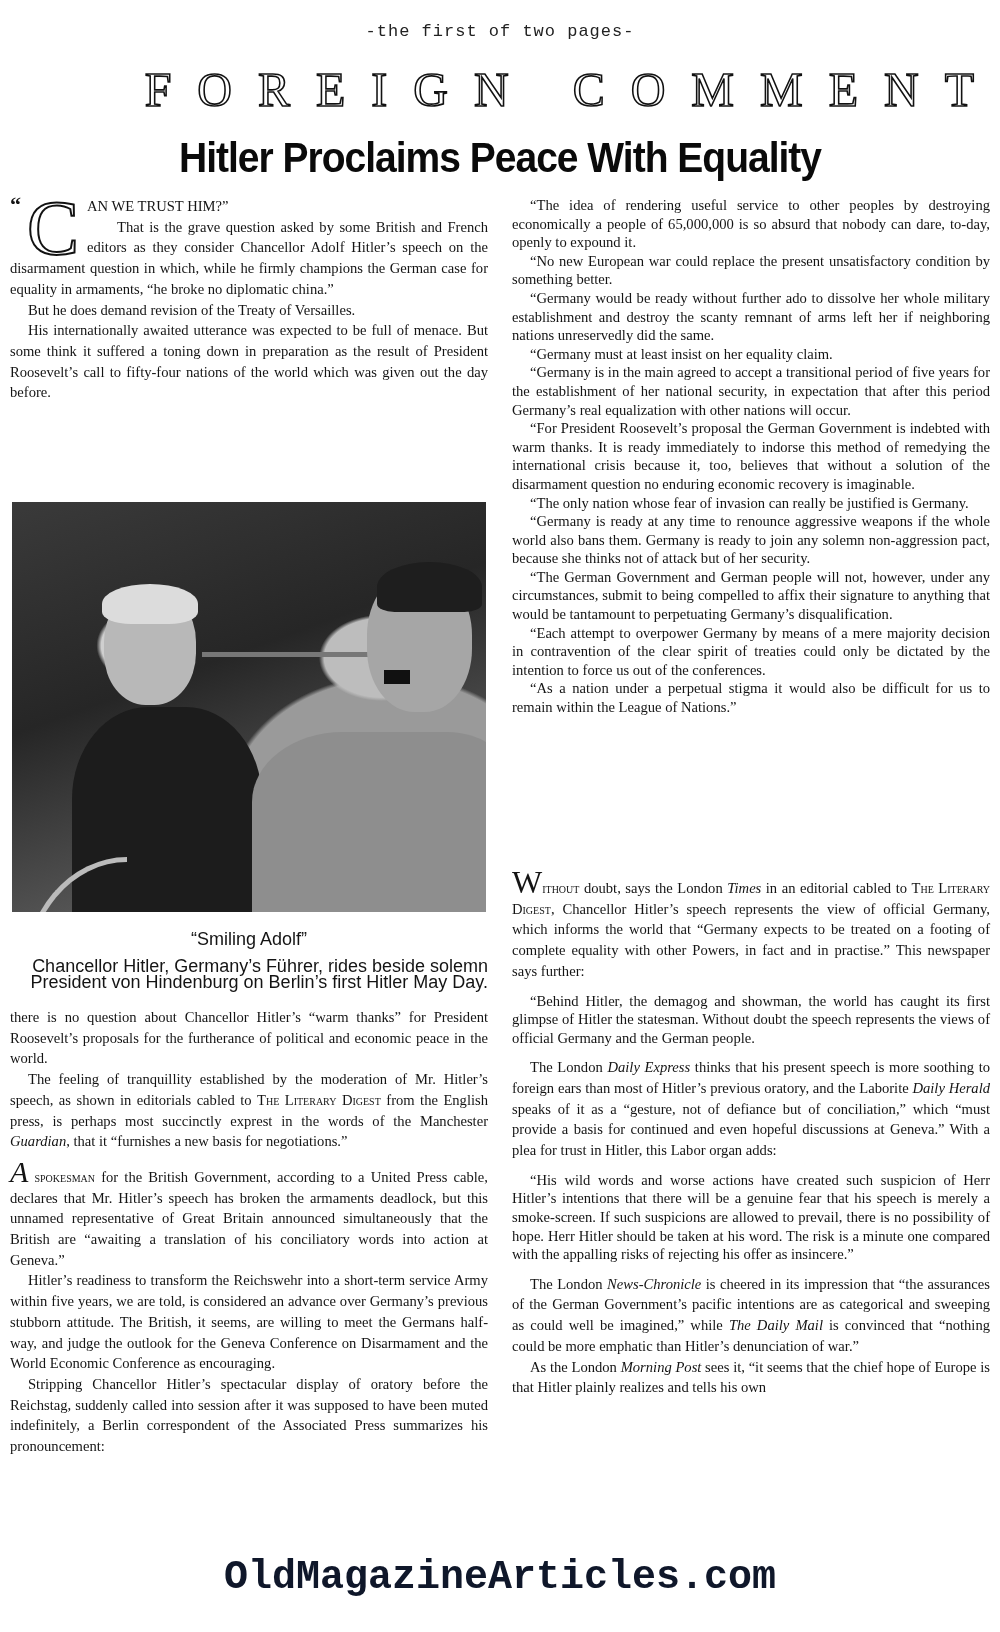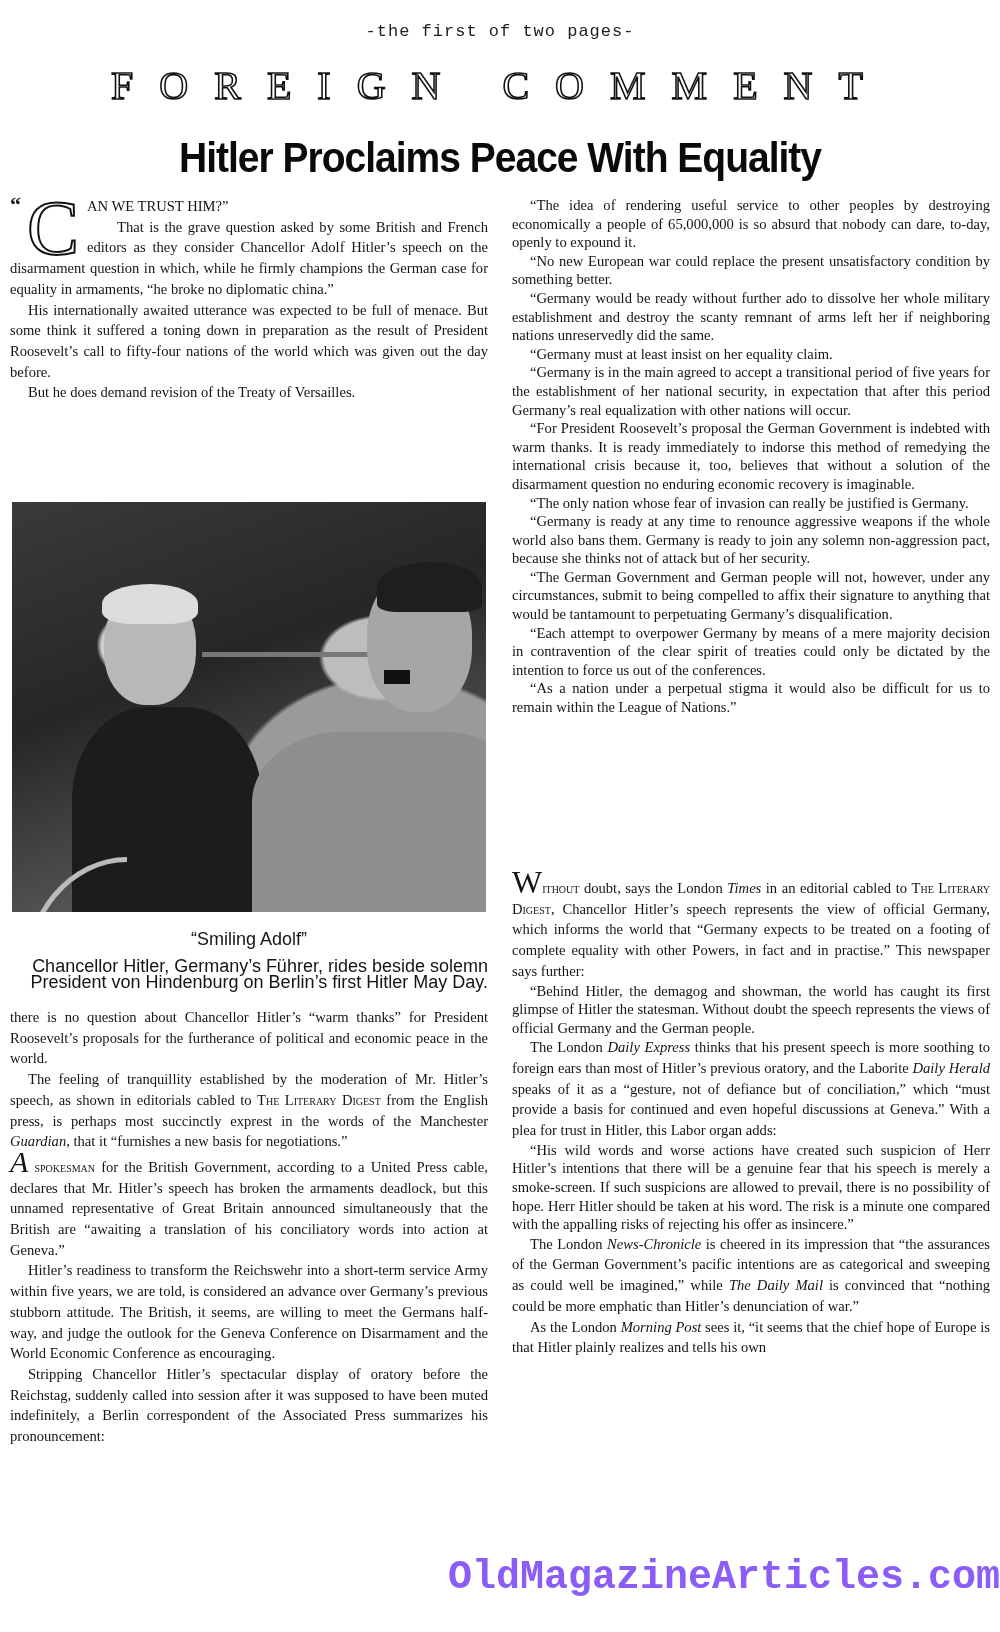--- a/index.html
+++ b/index.html
@@ -2,27 +2,27 @@
 <html><head>
 <meta charset="utf-8">
 <style>
   html, body { margin: 0; padding: 0; background: #ffffff; }
   body { width: 1000px; height: 1632px; position: relative; overflow: hidden; color: #141414; }
   .serif { font-family: "Liberation Serif", "DejaVu Serif", serif; }
   .sans { font-family: "Liberation Sans", "DejaVu Sans", sans-serif; }
   .mono { font-family: "Liberation Mono", "DejaVu Sans Mono", monospace; }
 
   .kicker { position: absolute; top: 22px; left: 0; width: 1000px; text-align: center; font-size: 17px; letter-spacing: 1px; color: #222; }
-  .section { position: absolute; top: 62px; left: 0; width: 1000px; text-align: center; font-size: 40px; letter-spacing: 26px; color: #fff; -webkit-text-stroke: 1.6px #111; font-weight: normal; }
+  .section { position: absolute; top: 62px; left: 0; width: 1000px; text-align: right; font-size: 48px; letter-spacing: 26px; color: #fff; -webkit-text-stroke: 1.6px #111; font-weight: normal; }
   .headline { position: absolute; top: 136px; left: 0; width: 1000px; text-align: center; font-size: 39px; font-weight: bold; letter-spacing: -1px; transform: scaleY(1.1); color: #0a0a0a; }
 
   .col { position: absolute; font-size: 14.6px; line-height: 20.7px; text-align: justify; }
   .col p { margin: 0; text-indent: 18px; }
   .col p.noind { text-indent: 0; }
-  .col p.gap { margin-top: 0; }
+  .col p.gap { margin-top: 10px; }
   .col .sc { font-variant: small-caps; }
   .col i { font-style: italic; }
   .left { left: 10px; width: 478px; }
   .right { left: 512px; width: 478px; }
 
   .dropC { float: left; font-size: 78px; line-height: 64px; margin: 0 8px -4px 4px; color: #fff; -webkit-text-stroke: 2px #111; font-family: "Liberation Serif", serif; }
   .openq { float: left; font-size: 22px; line-height: 18px; margin-right: 2px; font-weight: bold; }
   .dropW { font-size: 32px; line-height: 20px; font-family: "Liberation Serif", serif; }
   .dropA { font-size: 30px; line-height: 20px; font-style: italic; font-family: "Liberation Serif", serif; }
 
@@ -37,38 +37,38 @@
   .photo .fig2 { position: absolute; left: 240px; top: 230px; width: 260px; height: 200px; background: #8e8e8e; border-radius: 35% 25% 0 0; }
   .photo .head2 { position: absolute; left: 355px; top: 70px; width: 105px; height: 140px; background: #a6a6a6; border-radius: 45%; }
   .photo .hair2 { position: absolute; left: 365px; top: 60px; width: 105px; height: 50px; background: #1e1e1e; border-radius: 60% 60% 20% 20%; }
   .photo .mustache { position: absolute; left: 372px; top: 168px; width: 26px; height: 14px; background: #111; }
   .photo .rail { position: absolute; left: 190px; top: 150px; width: 170px; height: 5px; background: #777; }
   .photo .cane { position: absolute; left: 10px; top: 355px; width: 100px; height: 120px; border: 5px solid #bbb; border-right: none; border-bottom: none; border-radius: 100% 0 0 0; }
 
   .cap-title { position: absolute; top: 929px; left: 10px; width: 478px; text-align: center; font-size: 18px; }
   .cap-text { position: absolute; top: 958px; left: 10px; width: 478px; text-align: right; font-size: 18px; line-height: 16px; }
 
-  .watermark { position: absolute; top: 1555px; left: 0; width: 1000px; text-align: right; font-size: 40px; font-weight: bold; letter-spacing: 0px; color: #8b5cf6; }
+  .watermark { position: absolute; top: 1555px; left: 0; width: 1000px; text-align: center; font-size: 40px; font-weight: bold; letter-spacing: 0px; color: #0f172a; }
 </style>
 </head>
 <body>
 
 <div class="kicker mono">-the first of two pages-</div>
 <div class="section serif">FOREIGN COMMENT</div>
 <div class="headline sans">Hitler Proclaims Peace With Equality</div>
 
 <div class="col left serif" style="top:196px;">
   <p class="noind">
     <span class="openq">“</span>
     <span class="dropC">C</span>
     <span>AN WE TRUST HIM?”</span><br>
     <span style="padding-left:30px">That is the grave question asked by some British and French editors as they consider Chancellor Adolf Hitler’s speech on the disarmament question in which, while he firmly champions the German case for equality in armaments, “he broke no diplomatic china.”</span>
   </p>
+  <p>But he does demand revision of the Treaty of Versailles.</p>
   <p>His internationally awaited utterance was expected to be full of menace. But some think it suffered a toning down in preparation as the result of President Roosevelt’s call to fifty-four nations of the world which was given out the day before.</p>
-  <p>But he does demand revision of the Treaty of Versailles.</p>
 </div>
 
 <div class="photo">
   <div class="rail"></div>
   <div class="fig1"></div>
   <div class="head1"></div>
   <div class="hair1"></div>
   <div class="fig2"></div>
   <div class="head2"></div>
   <div class="hair2"></div>

